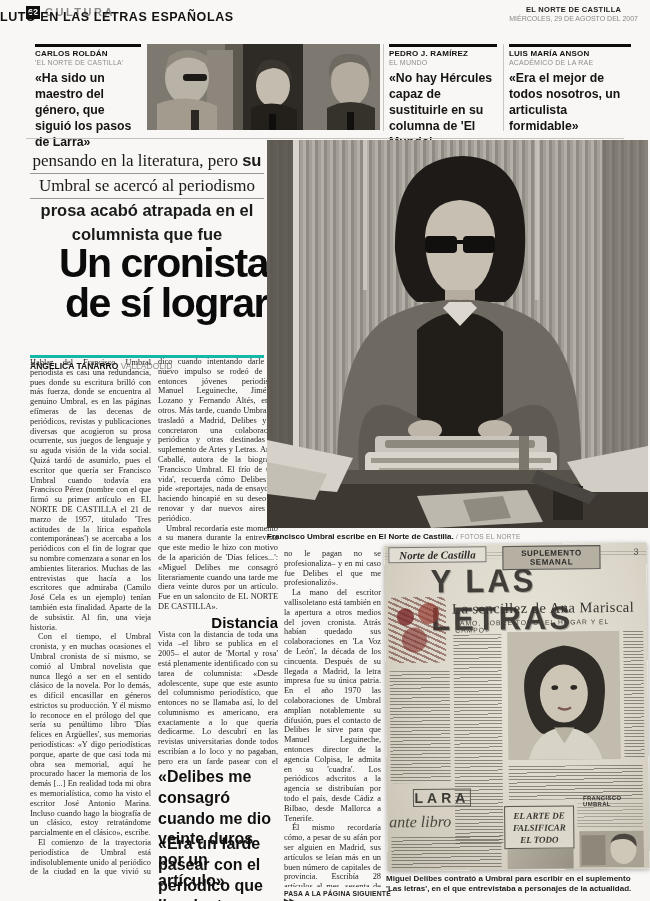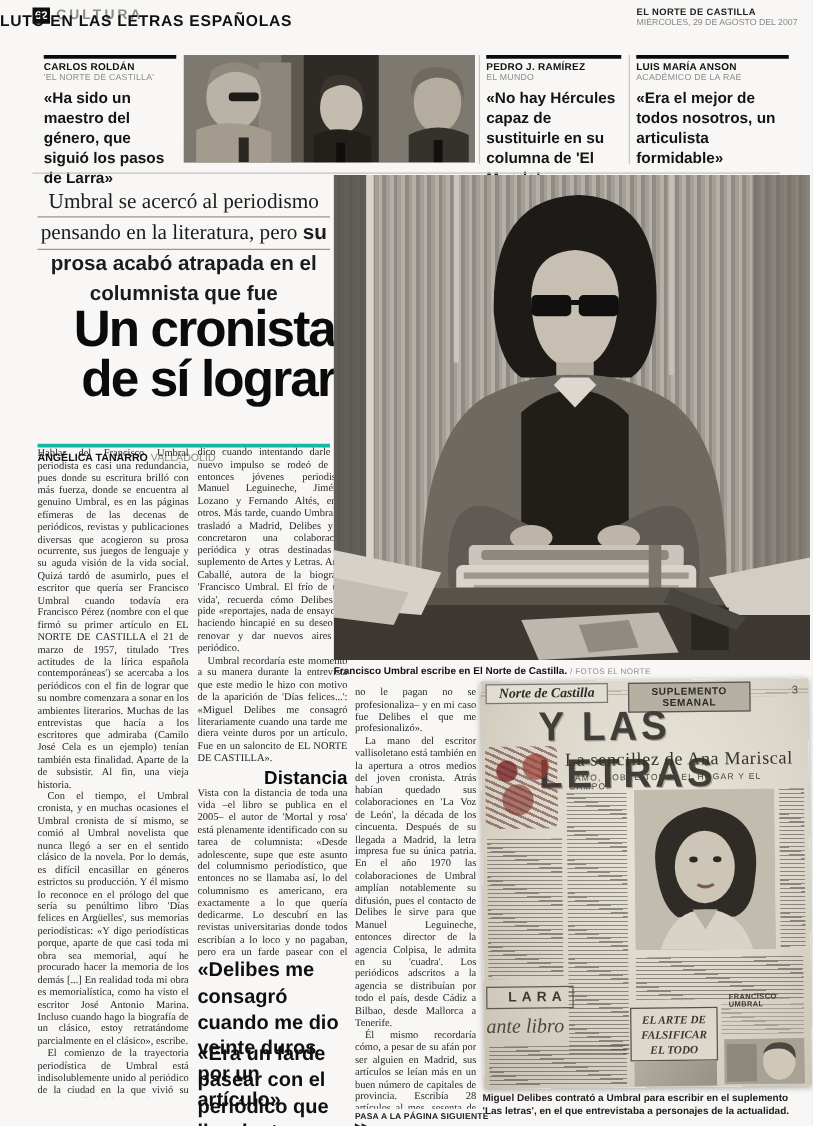--- a/index.html
+++ b/index.html
@@ -9,21 +9,21 @@
     font-family:"Liberation Serif",serif;
   }
   .abs{position:absolute;}
   
   .pagenum-badge{left:26px;top:6px;width:14px;height:13px;background:#0e0e0e;color:#fff;
     font-family:"Liberation Sans",sans-serif;font-weight:bold;font-size:9px;text-align:center;line-height:13px;}
   .section-label{left:45px;top:6px;font-family:"Liberation Sans",sans-serif;font-weight:bold;
     font-size:11px;letter-spacing:2.5px;color:#8a8a88;}
   .banner{left:0;top:10px;width:566px;text-align:left;font-family:"Liberation Sans",sans-serif;
     font-weight:bold;font-size:12.5px;letter-spacing:.6px;color:#111;}
-  .mast-right{right:12px;top:5px;text-align:left;font-family:"Liberation Sans",sans-serif;}
+  .mast-right{right:12px;top:5px;text-align:center;font-family:"Liberation Sans",sans-serif;}
   .mast-name{font-weight:bold;font-size:7.5px;letter-spacing:.3px;color:#222;}
   .mast-date{font-size:7px;color:#888;margin-top:1px;}
   
   .qblock{top:44px;}
   .qrule{height:2.5px;background:#0c0c0c;margin-bottom:2px;}
   .qauthor{font-family:"Liberation Sans",sans-serif;font-weight:bold;font-size:8px;letter-spacing:.2px;color:#111;}
   .qaffil{font-family:"Liberation Sans",sans-serif;font-size:7px;color:#8d8d8b;letter-spacing:.2px;margin:1px 0 4px;}
   .qtext{font-family:"Liberation Sans",sans-serif;font-weight:bold;font-size:12.3px;line-height:1.32;color:#141414;}
   .vsep{width:1px;background:#c9c7c3;top:44px;height:87px;}
   .strip-rule{left:26px;top:138px;width:598px;height:1px;background:#c4c2be;}
@@ -82,23 +82,23 @@
       radial-gradient(circle at 45% 65%, rgba(130,50,45,.6) 0 12px, transparent 13px),
       repeating-linear-gradient(25deg, rgba(90,35,30,.5) 0 2px, transparent 2px 5px);
     border-radius:6px;}
   .clip-headline{left:67px;top:56px;width:192px;font-family:"Liberation Serif",serif;
     font-size:14.5px;letter-spacing:.5px;color:#34322e;}
   .clip-subhead{left:70px;top:75px;width:188px;font-family:"Liberation Sans",sans-serif;
     font-size:6.8px;letter-spacing:1px;color:#45423d;}
   .ft{background-image:repeating-linear-gradient(180deg,rgba(55,52,47,.5) 0 1px,transparent 1px 3.3px);}
   .clip-portrait{left:122px;top:88px;width:112px;height:128px;overflow:hidden;
     background:linear-gradient(135deg,#c9c3b5,#b3ad9e);}
-  .clip-box-lara{left:2px;top:244px;width:56px;height:16px;border:1px solid #5d5a53;text-align:center;
-    font-family:"Liberation Sans",sans-serif;font-weight:bold;font-size:11px;letter-spacing:4px;
-    color:#3c3a35;line-height:16px;padding-left:12px;}
+  .clip-box-lara{left:26px;top:244px;width:56px;height:16px;border:1px solid #5d5a53;text-align:center;
+    font-family:"Liberation Sans",sans-serif;font-weight:bold;font-size:14px;letter-spacing:4px;
+    color:#3c3a35;line-height:16px;}
   .clip-antelibro{left:2px;top:268px;width:70px;font-family:"Liberation Serif",serif;font-style:italic;
     font-size:16px;color:#4a473f;}
   .clip-box-arte{left:117px;top:262px;width:68px;height:38px;border:1.5px solid #55524b;text-align:center;
     font-family:"Liberation Serif",serif;font-style:italic;font-weight:bold;font-size:9px;line-height:12px;
     color:#3b3833;padding-top:3px;background:#ddd8cc;}
   .clip-signature{left:196px;top:252px;width:60px;font-family:"Liberation Sans",sans-serif;
     font-weight:bold;font-size:6px;color:#3a3833;letter-spacing:.3px;}
   .clip-photo2{left:192px;top:288px;width:64px;height:36px;background:linear-gradient(120deg,#bdb7a8,#8f8a7c);}
   .clip-photo3{left:120px;top:305px;width:66px;height:20px;background:linear-gradient(120deg,#b3ad9f,#979184);}
   .clip-caption{left:386px;top:874px;width:260px;font-family:"Liberation Sans",sans-serif;
@@ -165,22 +165,22 @@
   <div class="abs qblock" style="left:509px;width:122px;">
     <div class="qrule"></div>
     <div class="qauthor">LUIS MARÍA ANSON</div>
     <div class="qaffil">ACADÉMICO DE LA RAE</div>
     <div class="qtext">«Era el mejor de todos nosotros, un articulista formidable»</div>
   </div>
 
   <div class="abs strip-rule"></div>
 
   <div class="abs deck">
+    <div class="dline r"><span>pensando en la literatura, pero </span><span class="b">su</span></div>
     <div class="dline r">Umbral se acercó al periodismo</div>
-    <div class="dline r"><span>pensando en la literatura, pero </span><span class="b">su</span></div>
     <div class="dline b">prosa acabó atrapada en el</div>
     <div class="dline b">columnista que fue</div>
   </div>
 
   <div class="abs headline">
     <div>Un cronista</div>
     <div>de sí lograr</div>
   </div>
 
   <div class="abs byline">

